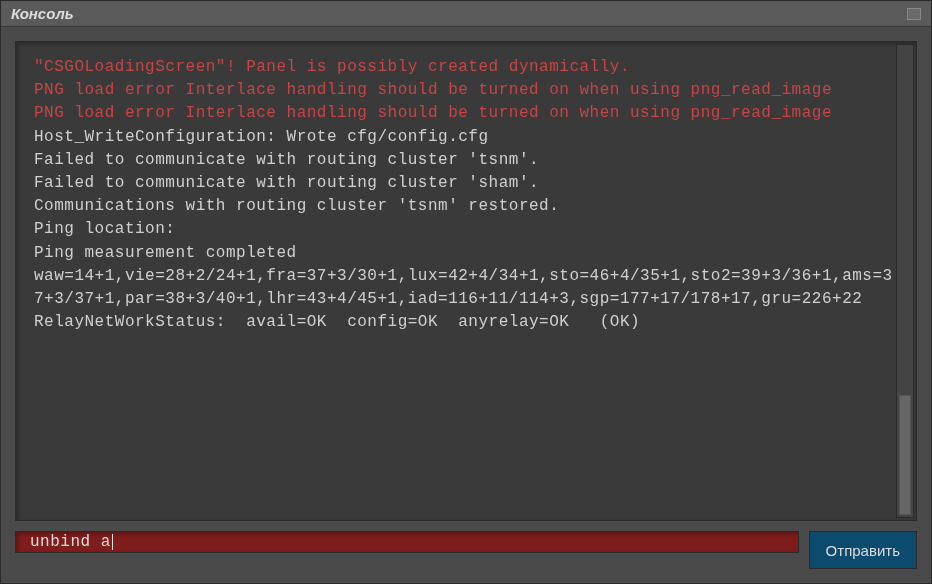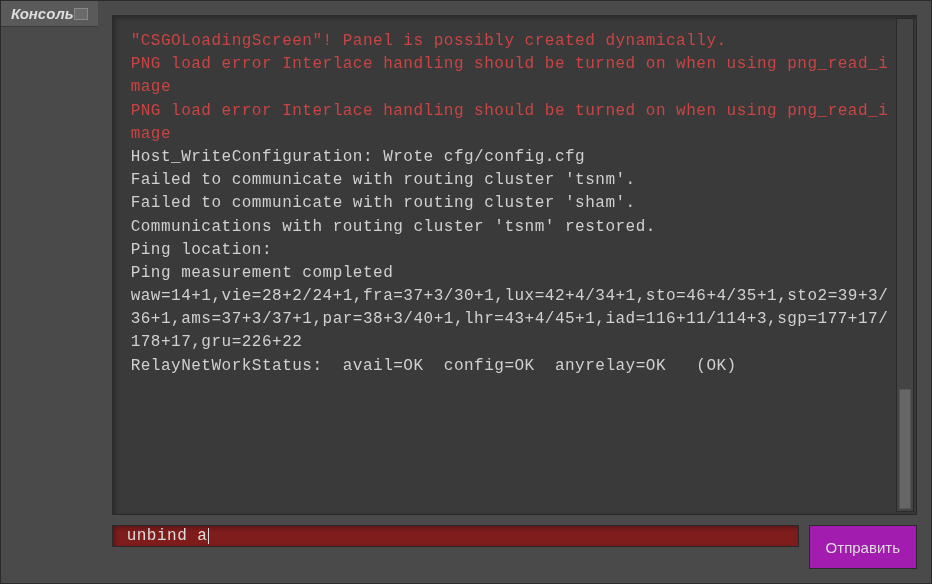--- a/index.html
+++ b/index.html
@@ -7,21 +7,21 @@
       background: #4a4a4a;
       font-family: 'Courier New', monospace;
       width: 932px;
       height: 584px;
       overflow: hidden;
     }
     .window {
       width: 100%;
       height: 100%;
       display: flex;
-      flex-direction: row;
+      flex-direction: column;
       border: 1px solid #2a2a2a;
     }
     .titlebar {
       background: #5a5a5a;
       padding: 4px 10px;
       display: flex;
       align-items: center;
       justify-content: space-between;
       border-bottom: 1px solid #3a3a3a;
       height: 26px;
@@ -92,28 +92,28 @@
       height: 120px;
       background: #666;
       border: 1px solid #555;
     }
     .input-row {
       display: flex;
       gap: 10px;
       align-items: stretch;
     }
     .submit-btn {
-      background: #a21caf;
+      background: #0c4a6e;
       border: 1px solid #2a2a2a;
       color: #ddd;
       font-family: Arial, sans-serif;
       font-size: 15px;
       padding: 0 16px;
       cursor: pointer;
-      height: 44px;
+      height: 38px;
     }
     .caret {
       display: inline-block;
       width: 1px;
       height: 16px;
       background: #ddd;
       vertical-align: middle;
       margin-left: 1px;
     }
     .input-display {

